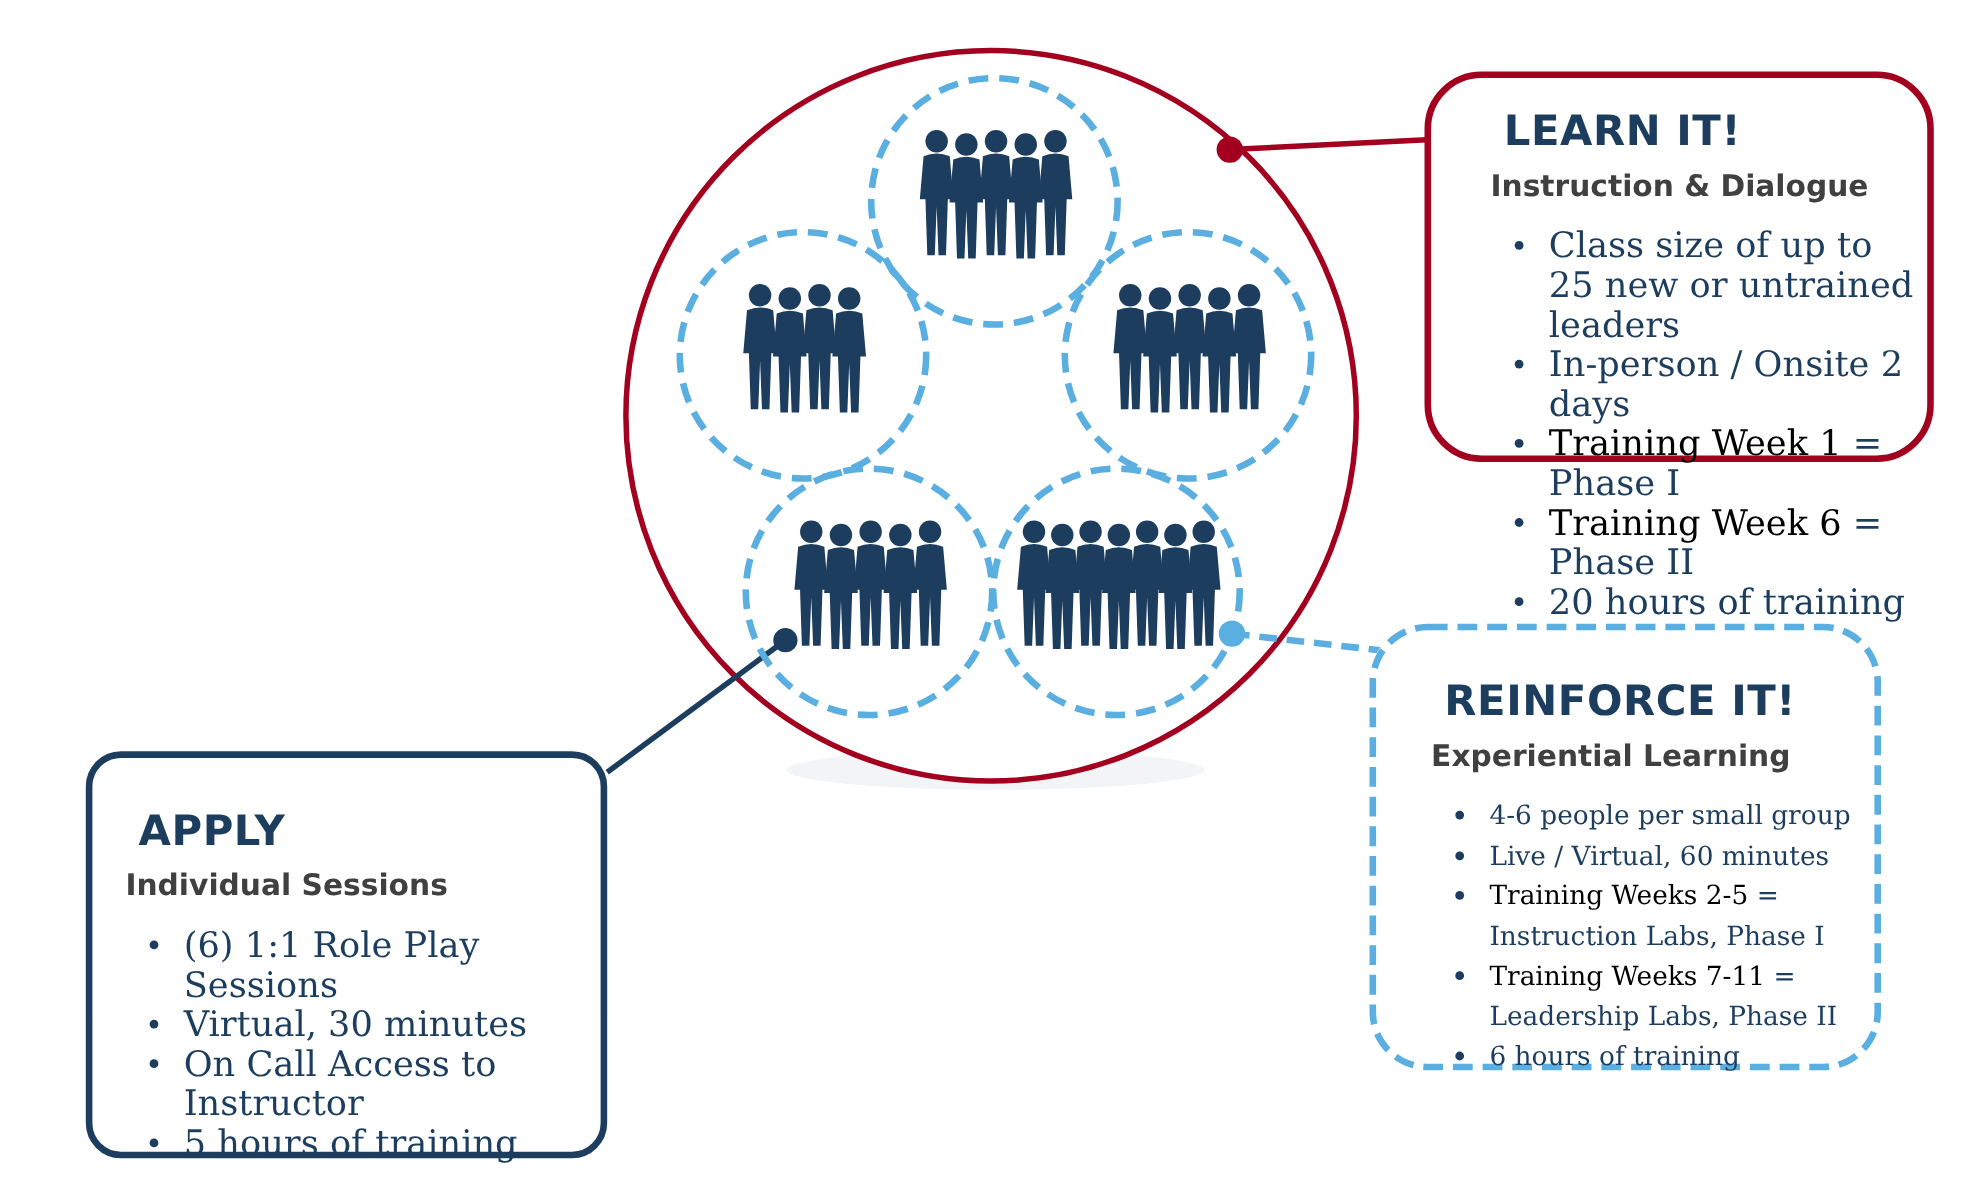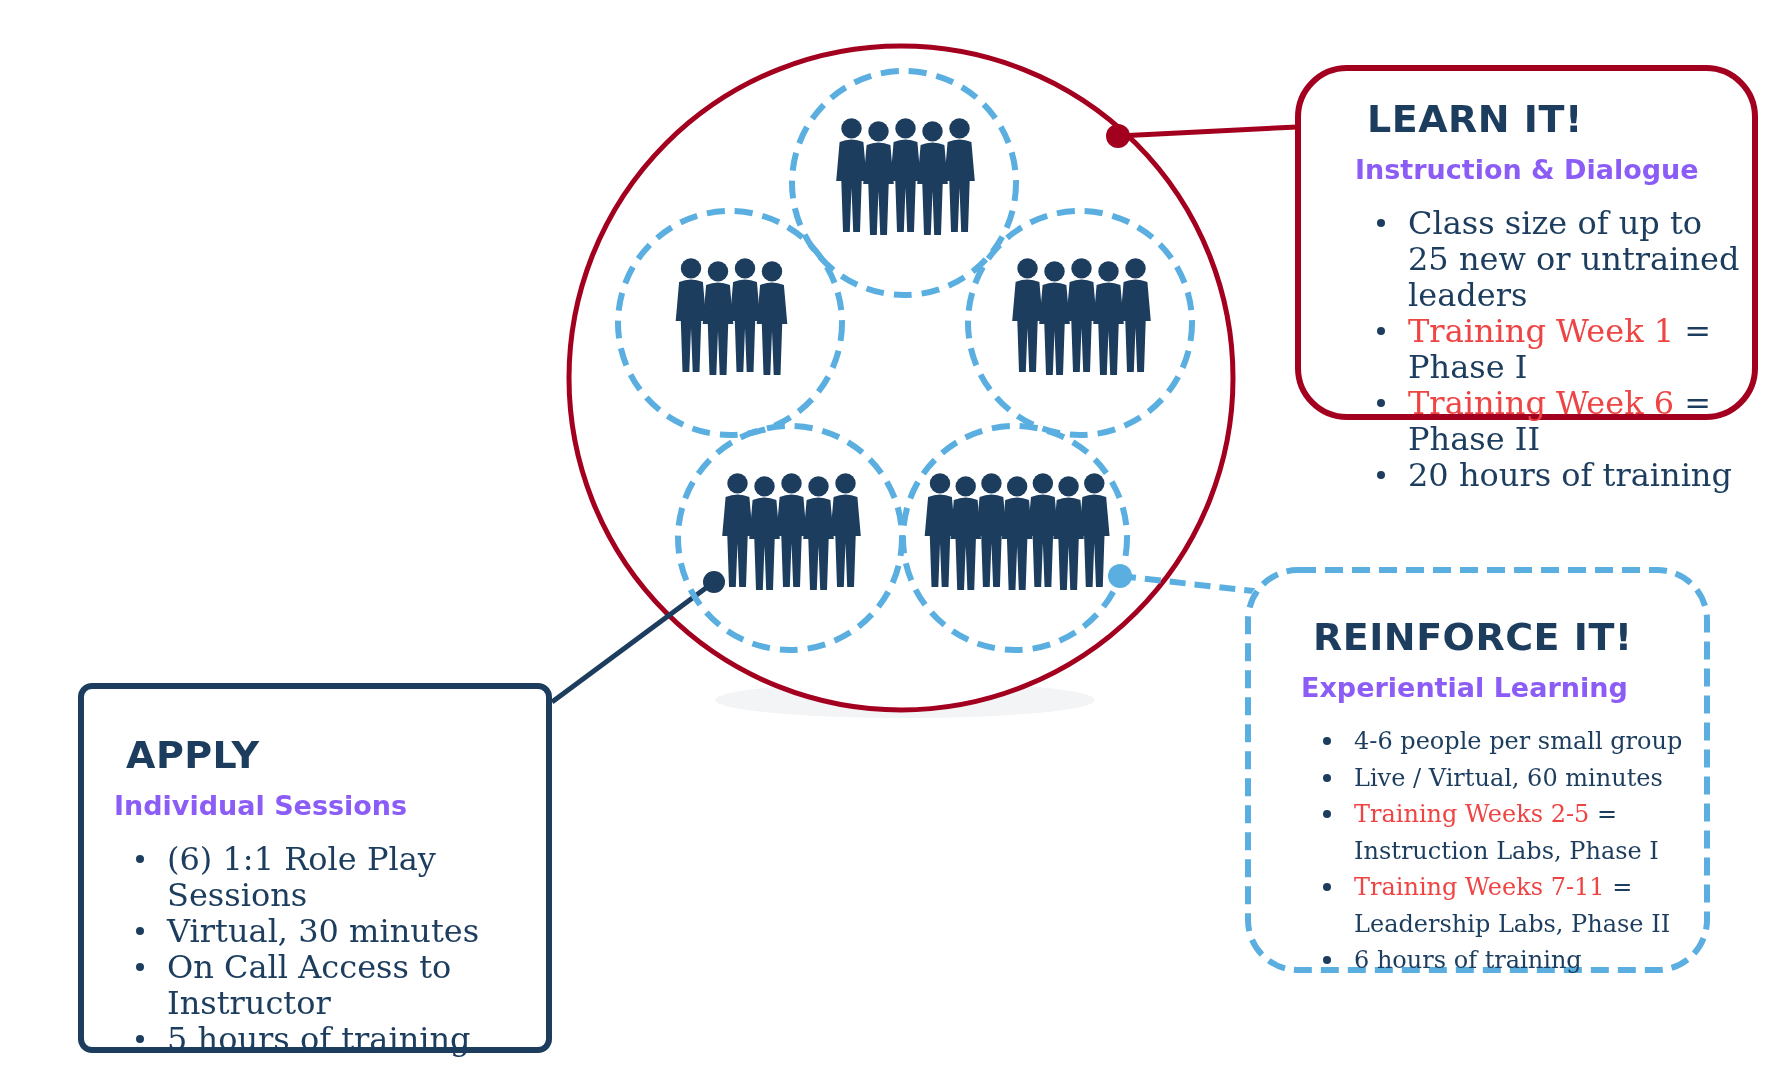--- a/index.html
+++ b/index.html
@@ -1,32 +1,32 @@
 <!DOCTYPE html>
 <html><head>
 <meta charset="utf-8">
 <style>
   html,body{margin:0;padding:0;background:#ffffff;}
   body{width:1788px;height:1077px;position:relative;overflow:hidden;font-family:"DejaVu Serif",serif;}
   #diagram{position:absolute;left:0;top:0;width:1788px;height:1077px;}
   .box{position:absolute;box-sizing:border-box;background:#fff;}
   .box-learn{left:1295px;top:65px;width:463px;height:355px;border:6px solid #a3001f;border-radius:52px;}
   .box-reinforce{left:1245px;top:567px;width:465px;height:406px;border-radius:52px;}
-  .box-apply{left:78px;top:683px;width:474px;height:370px;border:6px solid #1c3d5e;border-radius:14px;}
+  .box-apply{left:78px;top:683px;width:474px;height:370px;border:6px solid #1c3d5e;border-radius:32px;}
   .reinforce-border{position:absolute;left:0;top:0;width:100%;height:100%;overflow:visible;}
   .content{position:absolute;}
   .box-learn .content{left:54px;top:14px;}
   .box-reinforce .content{left:56px;top:36px;}
   .box-apply .content{left:30px;top:32px;}
   .title{font-family:"DejaVu Sans",sans-serif;font-weight:bold;color:#1c3d5e;font-size:38px;letter-spacing:0.5px;line-height:44px;margin:12px;}
-  .subtitle{font-family:"DejaVu Sans",sans-serif;font-weight:bold;color:#8b5cf6;font-size:27px;line-height:34px;margin:0 0 18px 0;}
+  .subtitle{font-family:"DejaVu Sans",sans-serif;font-weight:bold;color:#404040;font-size:27px;line-height:34px;margin:0 0 18px 0;}
   ul.bullets{list-style:none;margin:0;padding:0 0 0 20px;}
   ul.bullets li{position:relative;padding-left:33px;font-size:32px;line-height:36px;color:#1c3d5e;}
   ul.bullets li .dot{position:absolute;left:2px;top:14px;width:8px;height:8px;border-radius:50%;background:#1c3d5e;}
-  .hl{color:#ef4444;}
+  .hl{color:#000000;}
   .box-reinforce ul.bullets li{font-size:24px;line-height:36.5px;}
 </style>
 </head>
 <body>
 
 <svg id="diagram" viewBox="0 0 1788 1077" xmlns="http://www.w3.org/2000/svg">
   <defs>
     <symbol id="person" viewBox="0 0 20 70">
       <circle cx="10" cy="7" r="6"></circle>
       <path d="M3 15 Q10 12 17 15 L19 38 L16 38 L15 68 L11 68 L10 42 L9 68 L5 68 L4 38 L1 38 Z"></path>
@@ -88,20 +88,21 @@
       </g>
     </g>
 </svg>
 
 <div class="box box-learn">
   <div class="content">
     <h2 class="title">LEARN IT!</h2>
     <h3 class="subtitle">Instruction &amp; Dialogue</h3>
     <ul class="bullets">
         <li><span class="dot"></span><span>Class size of up to 25 new or untrained leaders</span></li>
+        <li><span class="dot"></span><span>In-person / Onsite 2 days</span></li>
         <li><span class="dot"></span><span class="hl">Training Week 1</span><span> = Phase I</span></li>
         <li><span class="dot"></span><span class="hl">Training Week 6</span><span> = Phase II</span></li>
         <li><span class="dot"></span><span>20 hours of training</span></li>
       </ul>
   </div>
 </div>
 
 <div class="box box-reinforce">
   <svg class="reinforce-border" viewBox="0 0 465 406" preserveAspectRatio="none">
     <rect x="3" y="3" width="459" height="400" rx="50" ry="50" fill="none" stroke="#5aafe0" stroke-width="6" stroke-dasharray="18 9"></rect>

